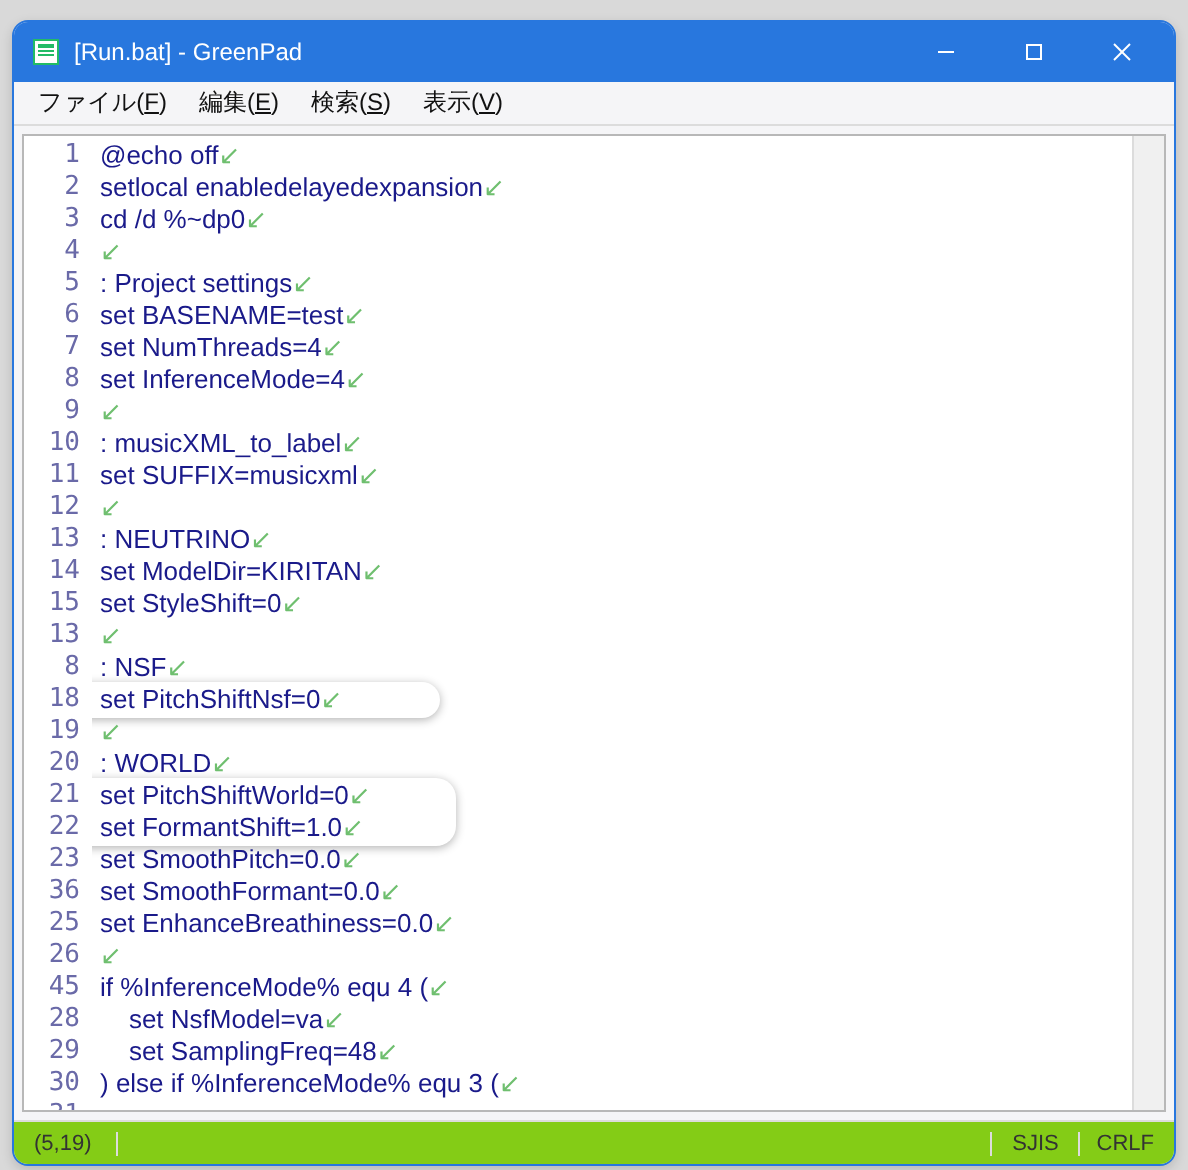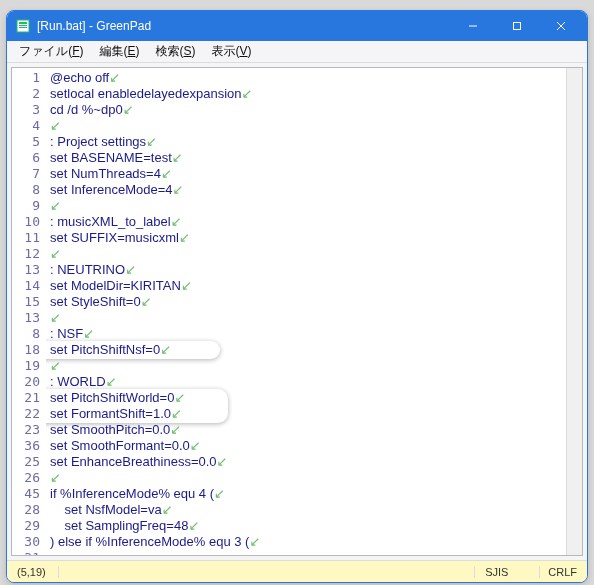--- a/index.html
+++ b/index.html
@@ -47,28 +47,28 @@
   }
   .hl-box21 {
     position: absolute; left: 2px; top: calc(2px + 16px*20 - 1px); height: 34px;
     width: 214px; background: #fff; border-radius: 10px;
     box-shadow: 0 1px 5px rgba(0,0,0,0.3); z-index: 0;
   }
   .gutter, .code { position: relative; z-index: 1; }
   .editor-inner { position:absolute; inset:0; display:flex; }
   .scroll-v { width: 16px; background: #f0f0f0; border-left: 1px solid #dcdcdc; }
   .statusbar {
-    height: 22px; background: #fef9c3; border-top: 1px solid #dcdcdc;
+    height: 22px; background: #84cc16; border-top: 1px solid #dcdcdc;
     display: flex; align-items: center; font-size: 11px; color: #333;
     padding: 0 2px;
   }
   .status-cell { padding: 0 8px; }
   .status-cell.pos { flex: 0 0 auto; border-right: 1px solid #dcdcdc; min-width: 50px; }
   .status-spacer { flex: 1; }
-  .status-cell.enc, .status-cell.eol { border-left: 1px solid #dcdcdc; min-width: 44px; text-align: center; margin-left: 21px; }
+  .status-cell.enc, .status-cell.eol { border-left: 1px solid #dcdcdc; min-width: 44px; text-align: center; }
 </style>
 </head>
 <body>
 
 <div class="window">
 
   <div class="titlebar">
     <span class="title-ico">
       <svg viewBox="0 0 16 16" width="16" height="16">
         <rect x="2" y="2" width="12" height="12" fill="#fff" stroke="#2b6" stroke-width="1"></rect>

